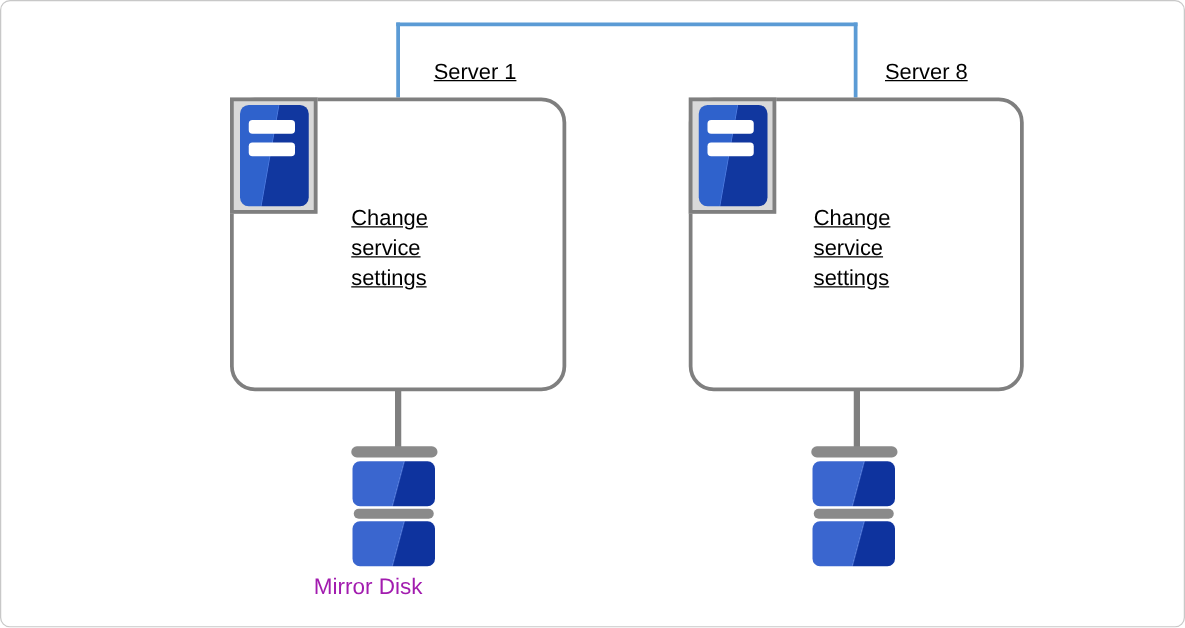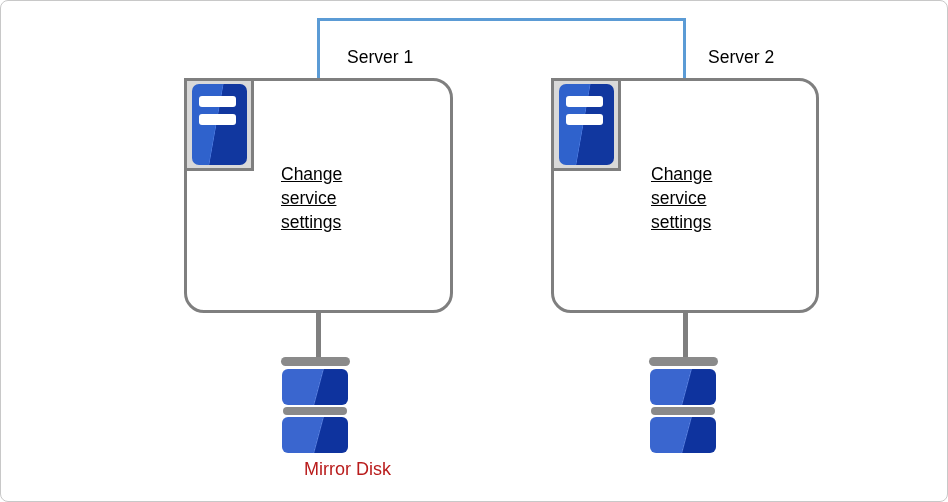--- a/index.html
+++ b/index.html
@@ -31,20 +31,21 @@
     border-right: 3px solid #5b9bd5;
     box-sizing: border-box;
   }
 
   .server-label {
     position: absolute;
     top: 46px;
     font-size: 17.5px;
     color: #000000;
     white-space: nowrap;
+    text-decoration: underline;
   }
   .server-label.s1 { left: 346px; }
   .server-label.s2 { left: 707px; }
 
   
   .node-box {
     position: absolute;
     top: 77px;
     width: 269px;
     height: 235px;
@@ -145,35 +146,35 @@
     width: 64px; height: 8px;
     border-radius: 4px;
     background: #8a8a8a;
   }
 
   .disk-label {
     position: absolute;
     left: 250px;
     top: 458px;
     width: 140px;
-    text-align: right;
+    text-align: left;
     font-size: 18px;
-    color: #b91c1c;
+    color: #a21caf;
     white-space: nowrap;
   }
 </style>
 </head>
 <body>
 
 <div class="canvas">
 
   <div class="connector"></div>
 
   <div class="server-label s1">Server 1</div>
-  <div class="server-label s2">Server 2</div>
+  <div class="server-label s2">Server 8</div>
 
   <div class="node-box box1"></div>
   <div class="node-box box2"></div>
 
   <div class="box-text t1">Change
 service
 settings</div>
   <div class="box-text t2">Change
 service
 settings</div>

